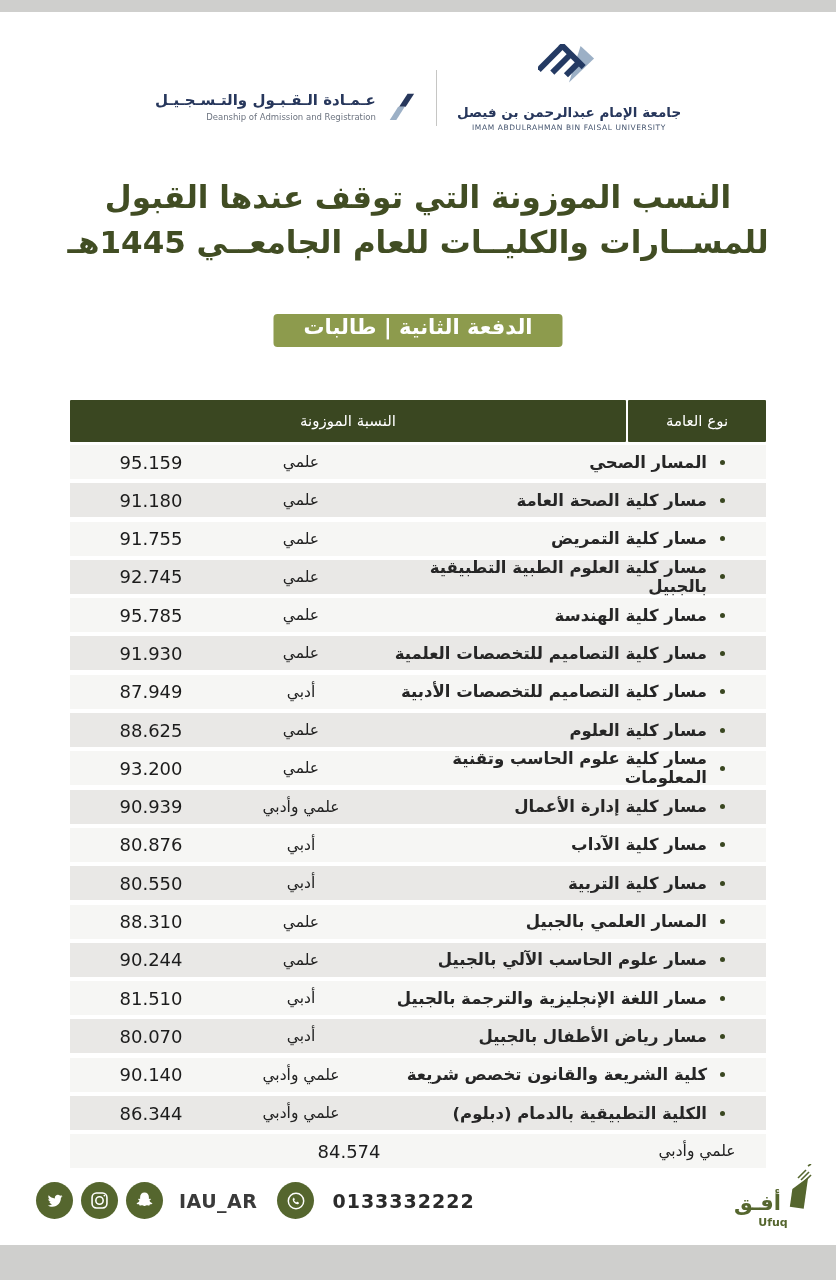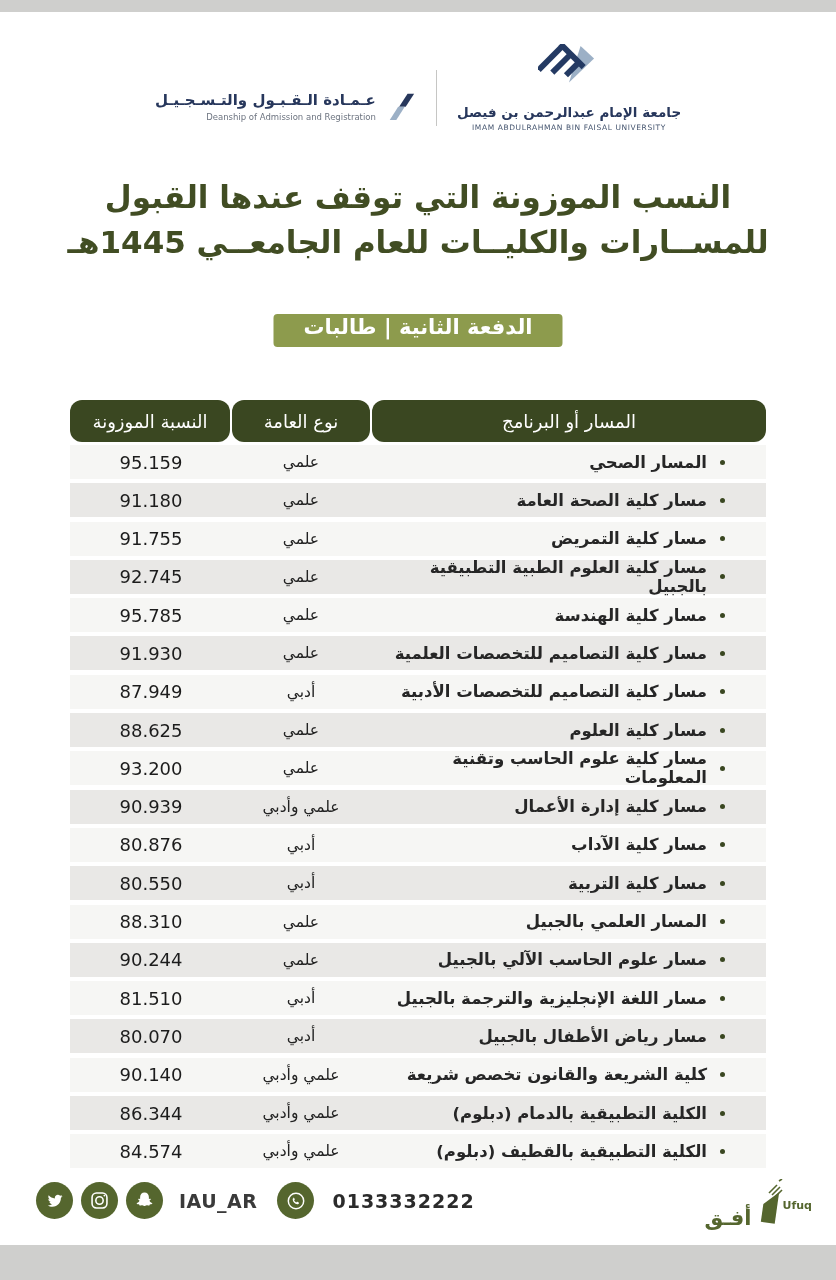--- a/index.html
+++ b/index.html
@@ -36,23 +36,23 @@
     position:absolute; top:302px; left:50%; transform:translateX(-50%);
     background:#8d9b4d; color:#ffffff; direction:rtl;
     font-size:21px; font-weight:bold; padding:1px 30px 8px 30px;
     border-radius:4px; white-space:nowrap;
   }
 
   
   .table { position:absolute; top:388px; left:70px; width:696px; direction:rtl; }
   .thead { display:flex; gap:2px; height:42px; margin-bottom:3px; }
   .hcell {
-    background:#3a4721; color:#fff; font-size:18px;
+    background:#3a4721; color:#fff; font-size:15px;
     display:flex; align-items:center; justify-content:center;
-    border-radius:12px;
+    border-radius:1px;
   }
   .hc-program { flex:0 0 394px; }
   .hc-type { flex:0 0 138px; }
   .hc-score { flex:1 1 auto; }
 
   .trow {
     display:flex; align-items:center; height:34px; margin-bottom:4.3px;
   }
   .trow.odd  { background:#f6f6f4; }
   .trow.even { background:#e9e8e6; }
@@ -72,21 +72,21 @@
   .soc {
     width:37px; height:37px; border-radius:50%; background:#55662e;
     display:flex; align-items:center; justify-content:center;
   }
   .soc svg { display:block; }
   .handle { font-size:19px; font-weight:bold; color:#3a3a3a; margin:0 12px 0 8px; letter-spacing:.5px; }
   .phone  { font-size:19px; font-weight:bold; color:#2b2b2b; margin-left:10px; letter-spacing:1px; }
 
   .ufuq {
     position:absolute; right:24px; bottom:16px;
-    display:flex; flex-direction:row; align-items:center;
+    display:flex; flex-direction:column; align-items:center;
   }
   .ufuq-row { display:flex; align-items:flex-end; gap:5px; }
   .ufuq-ar { color:#55662e; font-weight:bold; font-size:21px; line-height:1; }
   .ufuq-en { color:#55662e; font-weight:bold; font-size:11px; margin-top:2px; }
 </style>
 </head>
 <body>
 
 <div class="page">
 
@@ -125,21 +125,20 @@
 
   <div class="title">
     <div>النسب الموزونة التي توقف عندها القبول</div>
     <div>للمســارات والكليــات  للعام الجامعــي 1445هـ</div>
   </div>
 
   <div class="badge">الدفعة الثانية | طالبات</div>
 
   <div class="table">
     <div class="thead">
-      <div class="hcell hc-program">المسار أو البرنامج</div>
       <div class="hcell hc-type">نوع العامة</div>
       <div class="hcell hc-score">النسبة الموزونة</div>
     </div>
     <div>
     <div class="trow odd">
       <div class="cell-program">
         <span class="bullet"></span>
         <span>المسار الصحي</span>
       </div>
       <div class="cell-type">علمي</div>
@@ -293,24 +292,20 @@
     <div class="trow even">
       <div class="cell-program">
         <span class="bullet"></span>
         <span>الكلية التطبيقية بالدمام (دبلوم)</span>
       </div>
       <div class="cell-type">علمي وأدبي</div>
       <div class="cell-score">86.344</div>
     </div>
 
     <div class="trow odd">
-      <div class="cell-program">
-        <span class="bullet"></span>
-        <span>الكلية التطبيقية بالقطيف (دبلوم)</span>
-      </div>
       <div class="cell-type">علمي وأدبي</div>
       <div class="cell-score">84.574</div>
     </div>
   </div>
   </div>
 
   <div class="footer">
     <span class="soc">
       <svg width="21" height="21" viewBox="0 0 32 32" fill="#ffffff">
         <path d="M28 9.3c-.8.4-1.7.6-2.6.8.9-.6 1.6-1.5 2-2.5-.9.5-1.9.9-2.9 1.1-.8-.9-2-1.5-3.4-1.5-2.5 0-4.6 2.1-4.6 4.6 0 .4 0 .7.1 1.1-3.8-.2-7.2-2-9.4-4.8-.4.7-.6 1.5-.6 2.3 0 1.6.8 3 2.1 3.8-.8 0-1.5-.2-2.1-.6v.1c0 2.2 1.6 4.1 3.7 4.5-.4.1-.8.2-1.2.2-.3 0-.6 0-.9-.1.6 1.8 2.3 3.2 4.3 3.2-1.6 1.2-3.6 2-5.7 2h-1.1c2 1.3 4.5 2.1 7 2.1 8.4 0 13-7 13-13v-.6c.9-.7 1.7-1.5 2.3-2.4z"></path>

